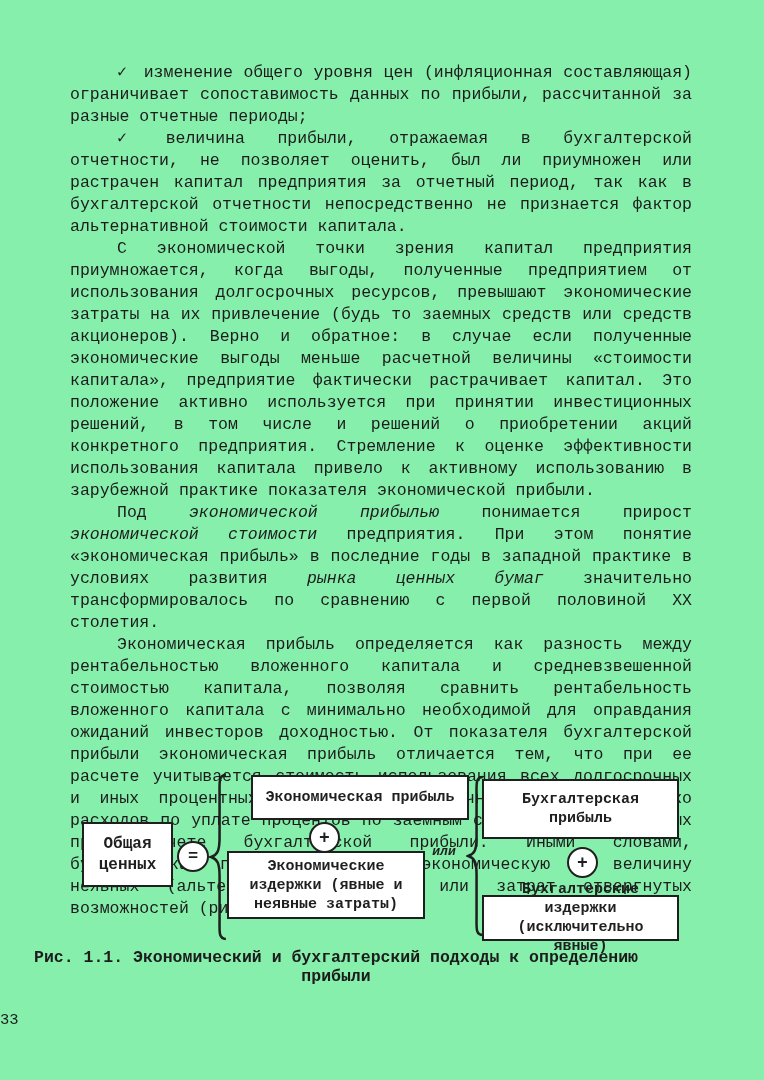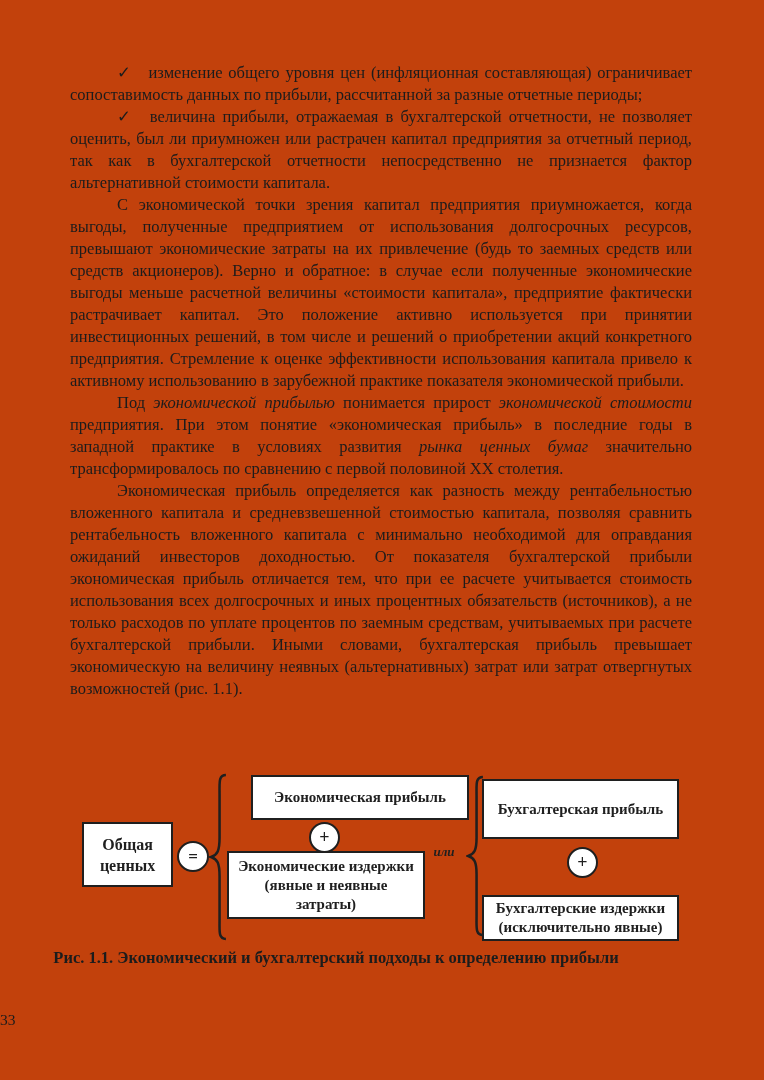--- a/index.html
+++ b/index.html
@@ -1,20 +1,20 @@
 <!DOCTYPE html>
 <html lang="ru"><head>
 <meta charset="utf-8">
 <style>
   html,body{margin:0;padding:0;background:#e8e8e8;}
   .page{
     position:relative;
     width:764px;height:1080px;
-    background:#c2410c;
-    font-family:Liberation Serif, serif;
+    background:#86efac;
+    font-family:Liberation Mono, monospace;
     color:#1c1c1c;
     overflow:hidden;
     box-sizing:border-box;
   }
   .text-block{
     position:absolute;
     left:70px;top:62px;width:622px;
     font-size:16.5px;line-height:22px;
     text-align:justify;
   }

